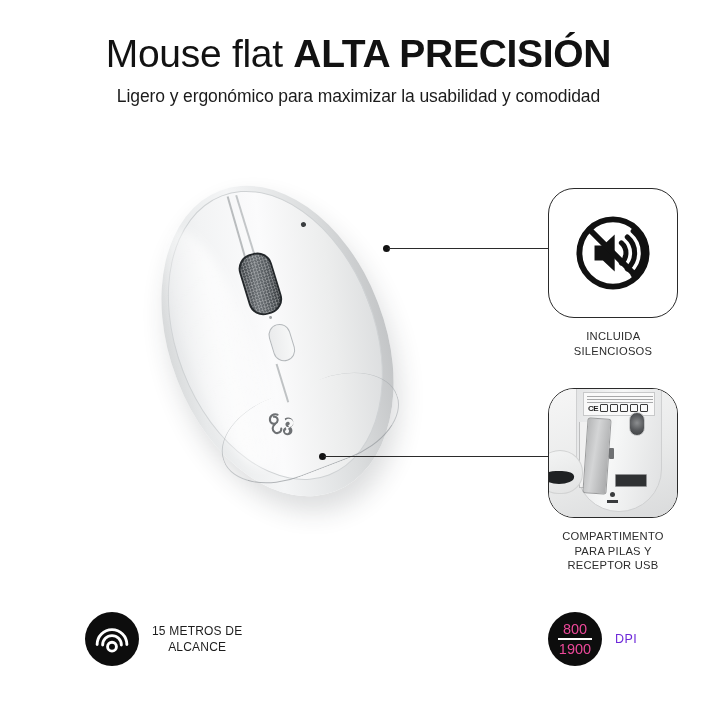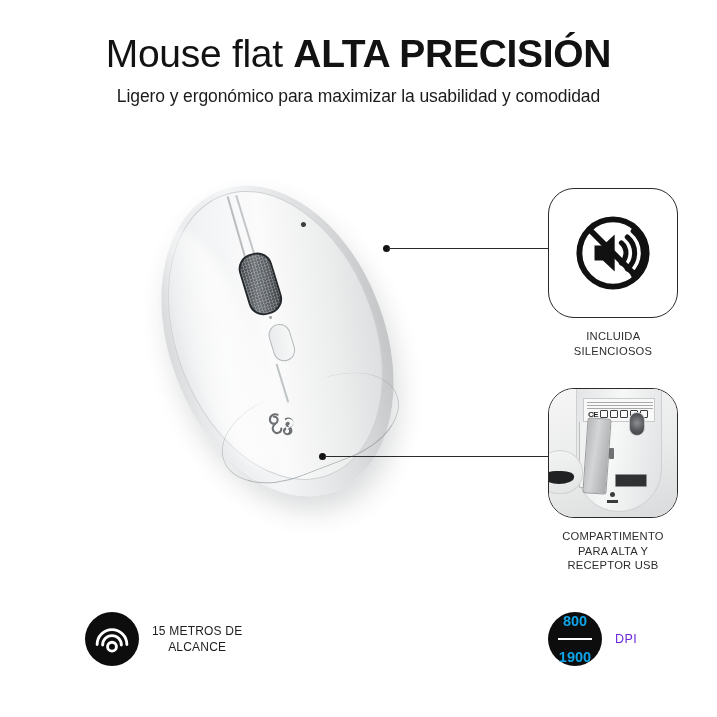--- a/index.html
+++ b/index.html
@@ -246,21 +246,21 @@
     top: -4px;
     width: 86px;
     height: 128px;
     border-radius: 0 0 44px 44px;
     background: linear-gradient(100deg, #e3e4e5, #f6f7f7 45%, #dfe0e1);
     border: 1px solid #cfd0d1;
   }
   .pc-label {
     position: absolute;
     left: 34px;
-    top: 10px;
+    top: 4px;
     width: 72px;
     height: 24px;
     background: #f9f9f9;
     border: 0.8px solid #c8c9ca;
     overflow: hidden;
   }
   .pc-label .lbl-text {
     position: absolute;
     left: 3px; top: 2px;
     width: 66px; height: 8px;
@@ -410,24 +410,23 @@
 
   #feature-range   { left: 85px;  top: 612px; }
   #feature-battery { left: 338px; top: 612px; }
   #feature-dpi     { left: 548px; top: 612px; }
 
   .dpi-stack {
     display: flex;
     flex-direction: column;
     align-items: center;
     justify-content: center;
-    color: #0ea5e9;
-    font-weight: 700;
+    color: #ec4899;
+    font-weight: 400;
     line-height: 1;
-    gap: 8px;
   }
   .dpi-top {
     font-size: 14.5px;
     padding-bottom: 1.5px;
   }
   .dpi-rule {
     width: 34px;
     height: 2px;
     background: #ffffff;
   }
@@ -521,21 +520,21 @@
         <div class="pc-battery"></div>
         <div class="pc-sensor"></div>
         <div class="pc-small-notch"></div>
         <div class="pc-usb-slot"></div>
         <div class="pc-screw"></div>
         <div class="pc-sidepiece"></div>
       </div>
     </div>
     <div class="callout-caption">
       <span class="ln">COMPARTIMENTO</span>
-      <span class="ln">PARA ALTA Y</span>
+      <span class="ln">PARA PILAS Y</span>
       <span class="ln">RECEPTOR USB</span>
     </div>
   </div>
 
   <div class="feature" id="feature-range">
     <div class="feature-circle">
       <svg width="34" height="34" viewBox="0 0 40 40" aria-hidden="true">
         <circle cx="20" cy="29" r="5.2" fill="none" stroke="#fff" stroke-width="3.4"></circle>
         <path d="M9 27 a11 11 0 0 1 22 0" fill="none" stroke="#fff" stroke-width="3.4" stroke-linecap="round"></path>
         <path d="M2.5 26.5 a17.5 17.5 0 0 1 35 0" fill="none" stroke="#fff" stroke-width="3.4" stroke-linecap="round"></path>

